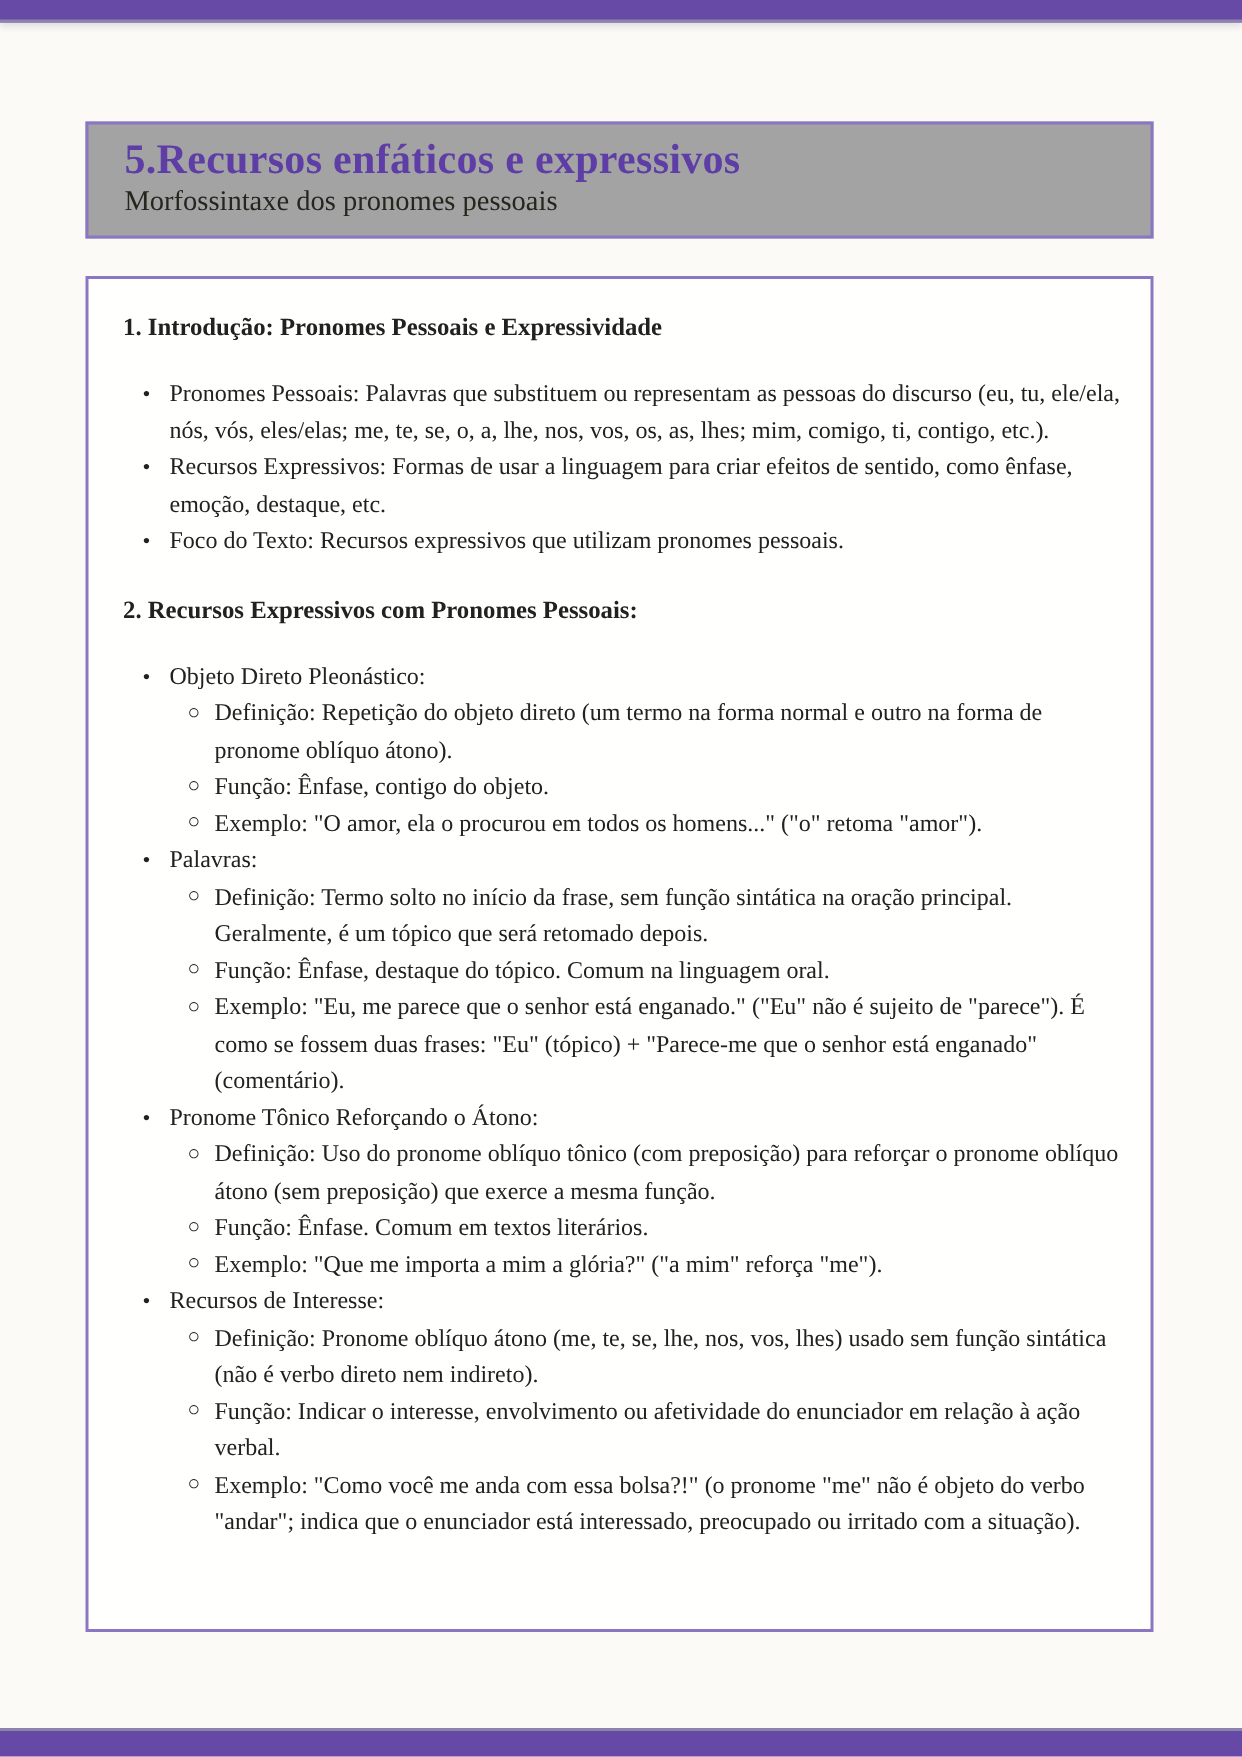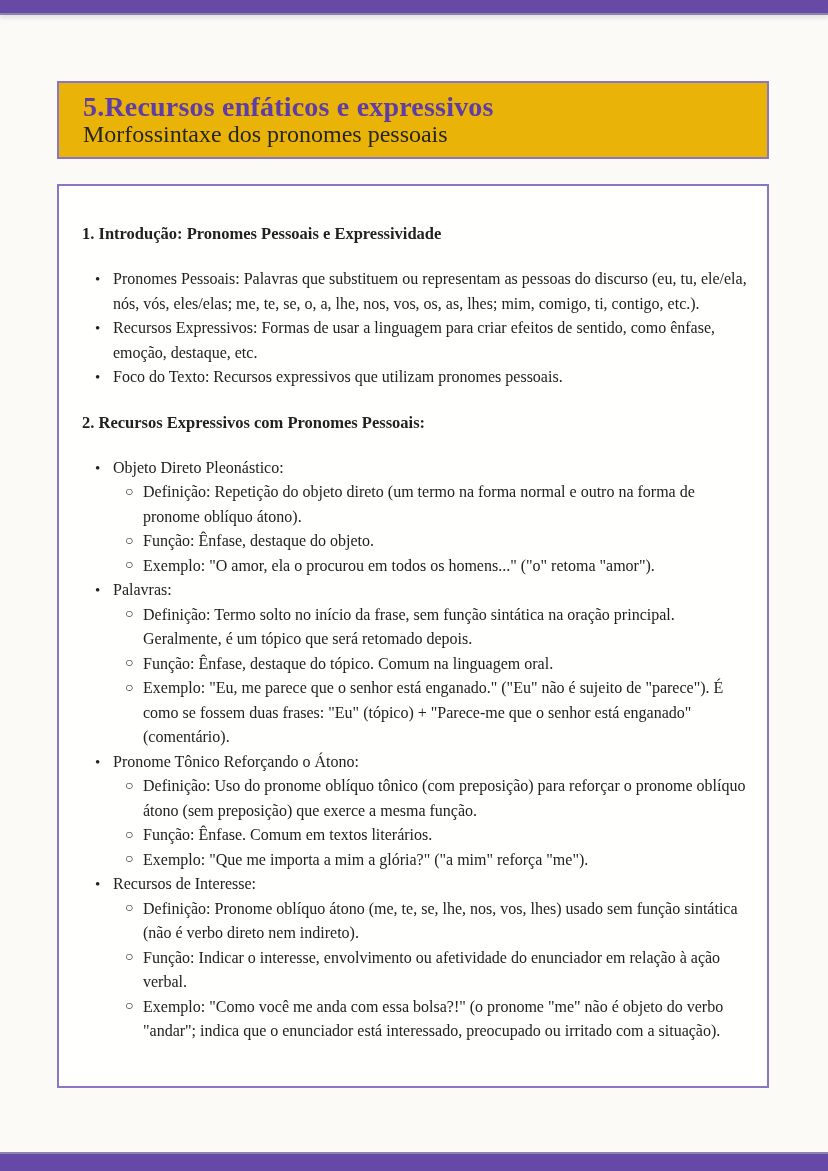--- a/index.html
+++ b/index.html
@@ -28,46 +28,46 @@
     bottom: 0; left: 0;
     width: 828px; height: 19px;
     background: #6648a6;
     border-top: 2px solid #8d84ac;
   }
 
   .title-box {
     position: absolute;
     left: 57px; top: 81px;
     width: 712px; height: 78px;
-    background: #eab308;
+    background: #a3a3a3;
     border: 2px solid #8a76c2;
     padding: 7px 10px 0 24px;
   }
   .doc-title {
     margin: 0;
     font-size: 28px;
     font-weight: bold;
     line-height: 33px;
     color: #5e3da6;
     letter-spacing: 0.2px;
   }
   .doc-subtitle {
     margin: 0;
-    font-size: 24px;
+    font-size: 19px;
     line-height: 23px;
     color: #26261f;
   }
 
   .content-box {
     position: absolute;
     left: 57px; top: 184px;
     width: 712px; height: 904px;
     background: #fffffe;
     border: 2px solid #8a76c2;
-    padding: 37px 14px 0 23px;
+    padding: 21px 14px 0 23px;
   }
 
   .section-heading {
     margin: 0 0 22px 0;
     font-size: 16.5px;
     font-weight: bold;
     line-height: 22px;
     color: #21211e;
   }
 
@@ -135,21 +135,21 @@
     <li>
       <span class="marker">•</span>
       <span>Objeto Direto Pleonástico:</span>
       <ul class="l2">
         <li>
           <span class="marker">○</span>
           <span>Definição: Repetição do objeto direto (um termo na forma normal e outro na forma de pronome oblíquo átono).</span>
         </li>
         <li>
           <span class="marker">○</span>
-          <span>Função: Ênfase, destaque do objeto.</span>
+          <span>Função: Ênfase, contigo do objeto.</span>
         </li>
         <li>
           <span class="marker">○</span>
           <span>Exemplo: "O amor, ela o procurou em todos os homens..." ("o" retoma "amor").</span>
         </li>
       </ul>
     </li>
 
     <li>
       <span class="marker">•</span>

